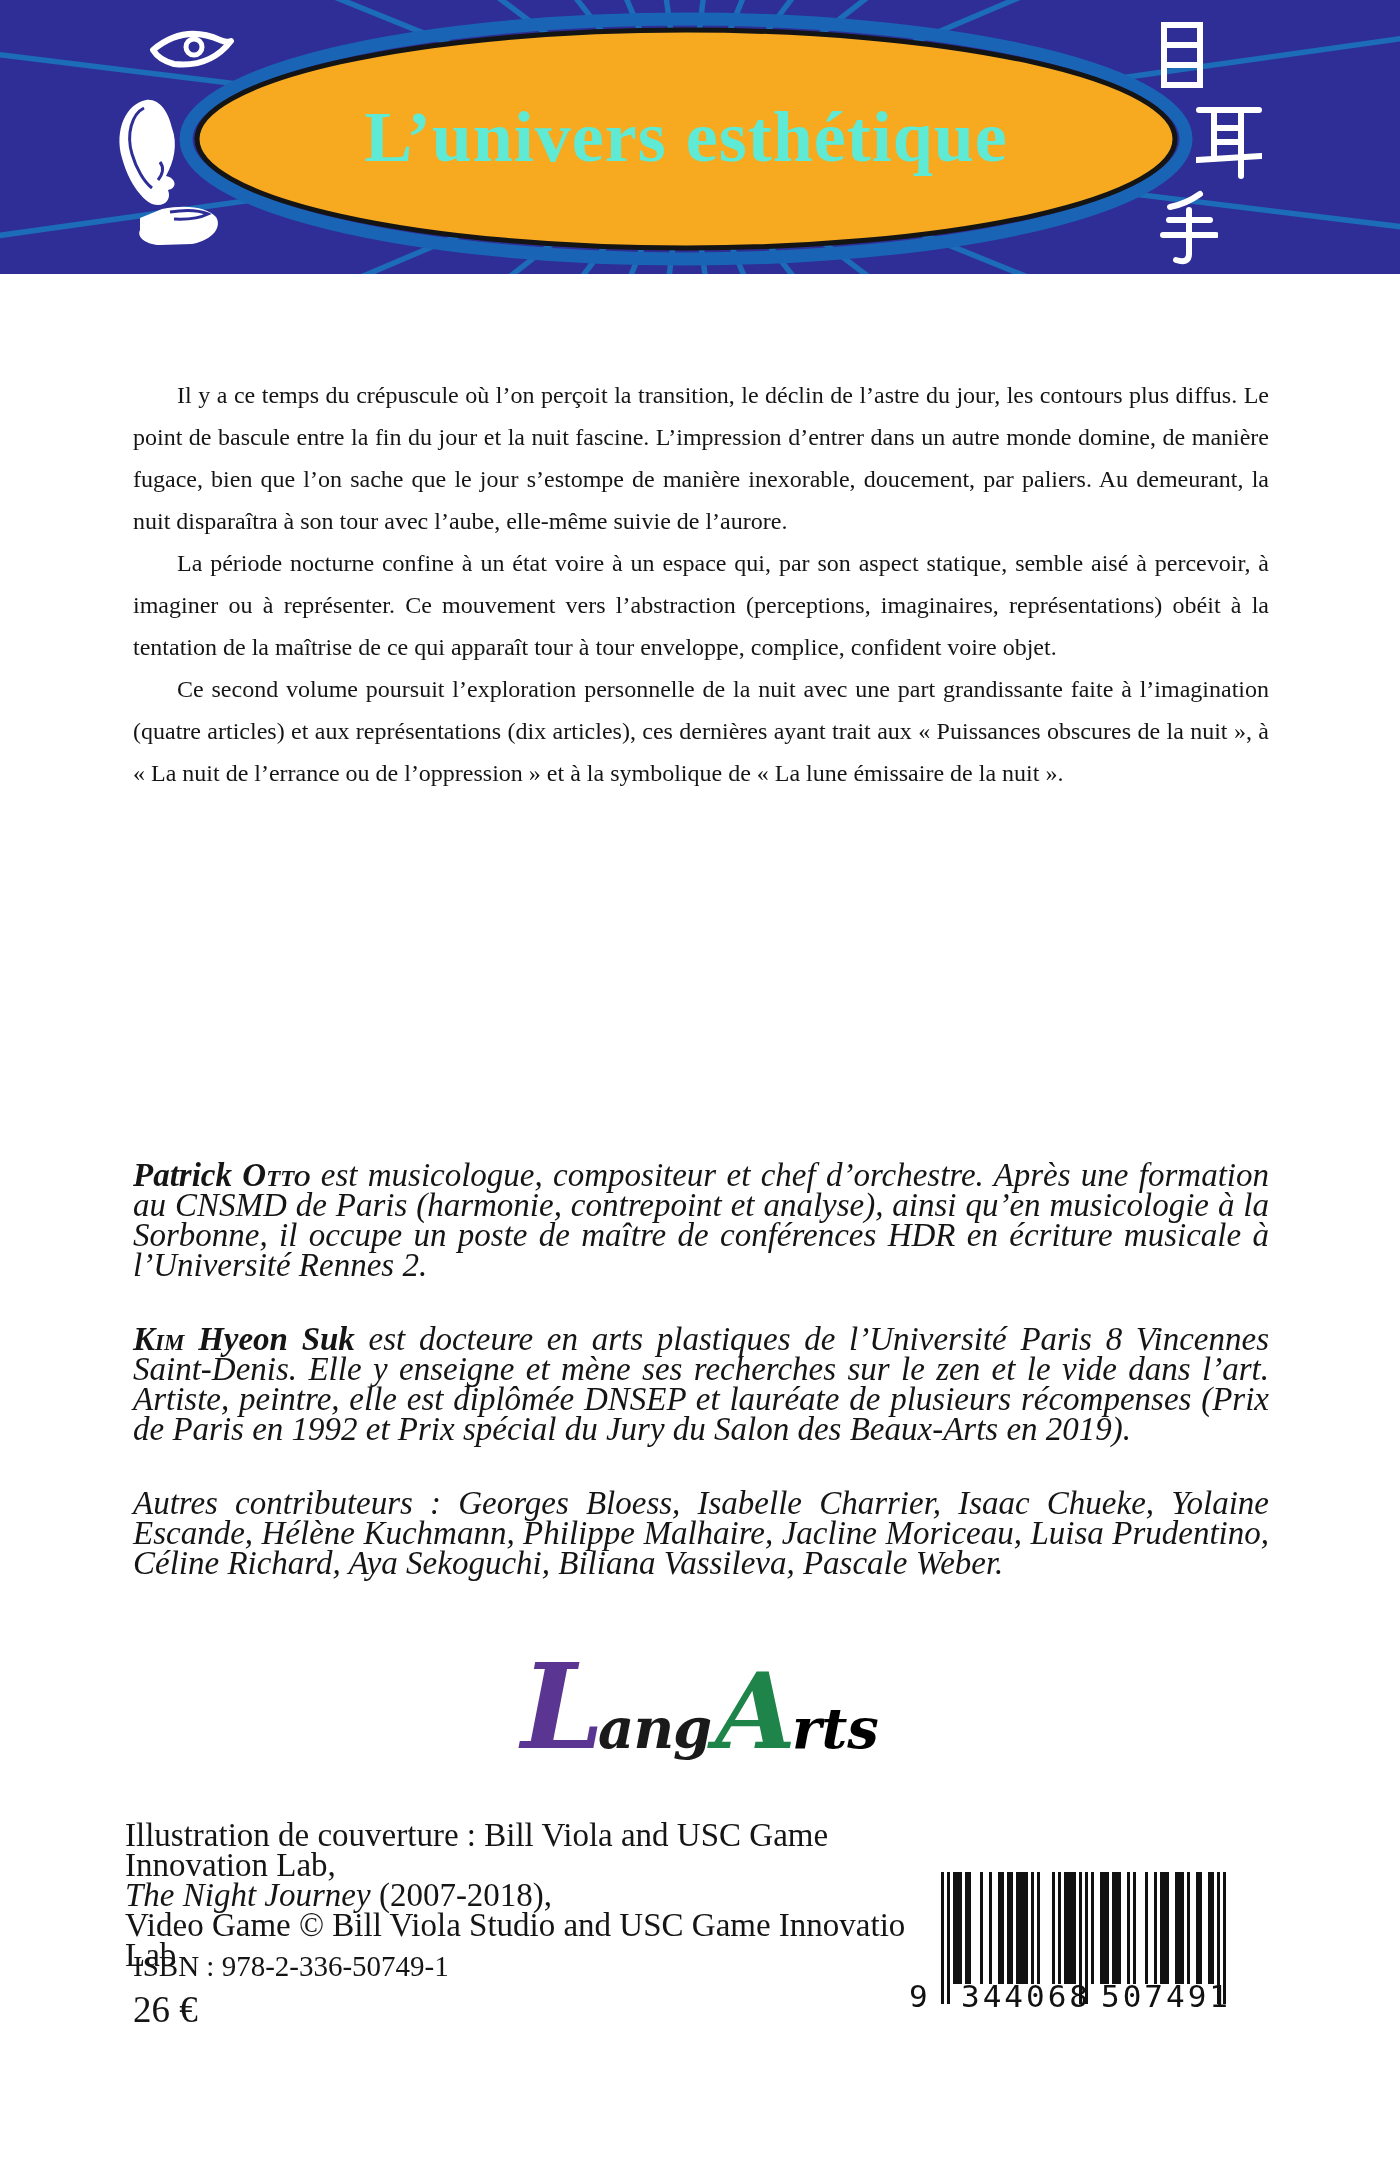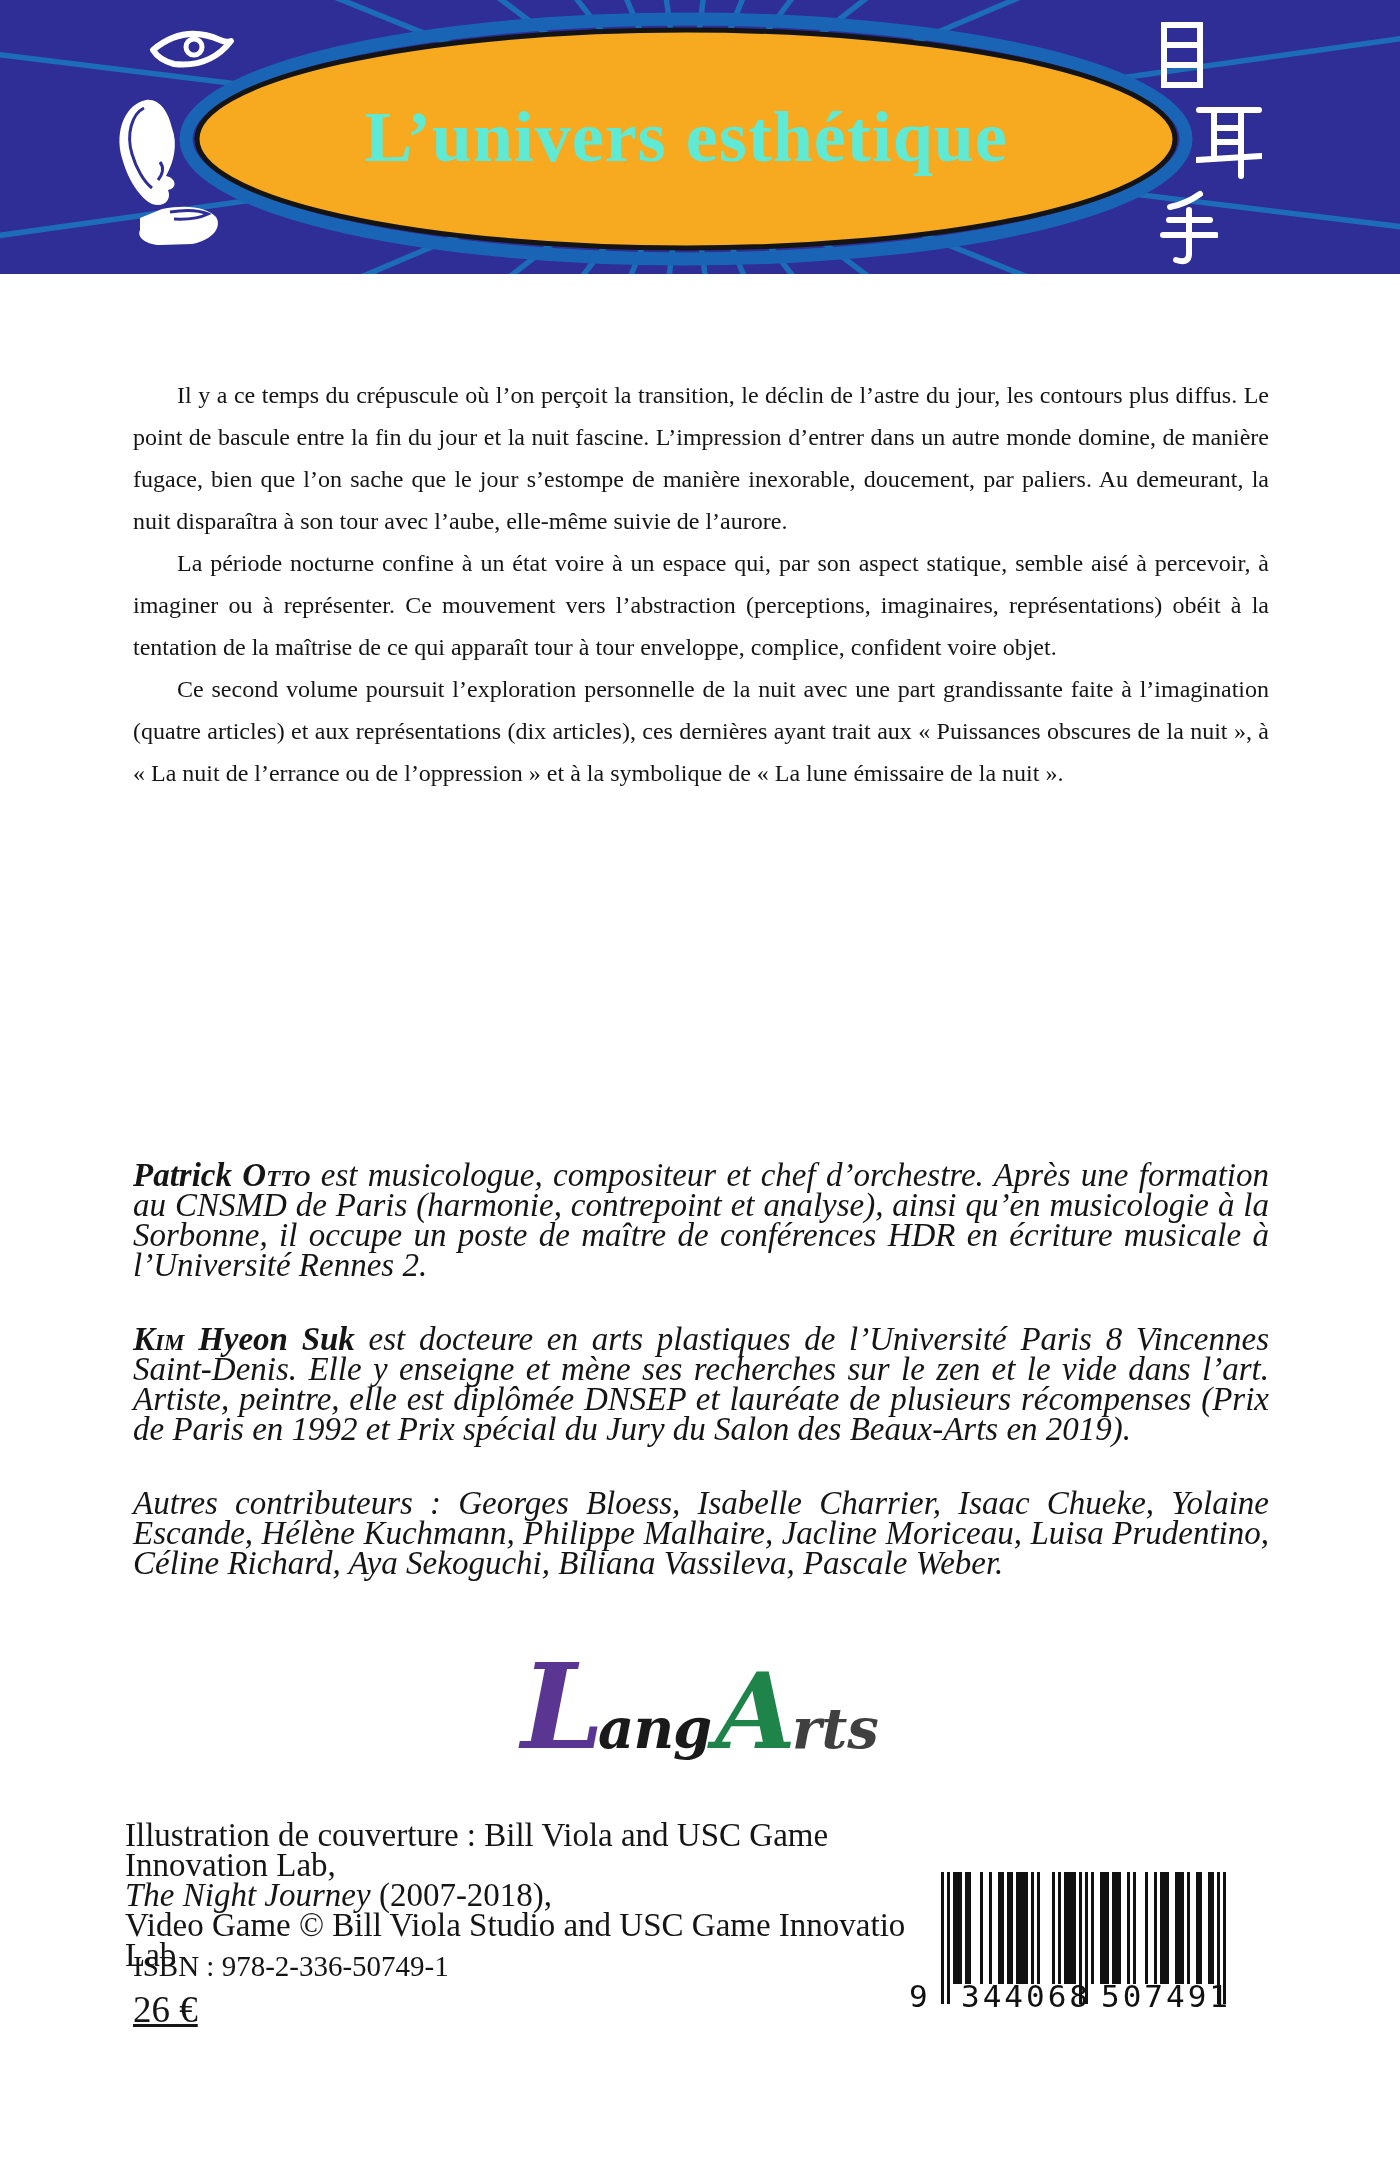--- a/index.html
+++ b/index.html
@@ -38,27 +38,27 @@
 
   
   .logo{
     position:absolute;left:700px;top:1648px;transform:translateX(-50%);
     font-family:"DejaVu Serif", serif;font-style:italic;font-weight:bold;
     white-space:nowrap;line-height:1;
   }
   .logo-L{font-size:118px;color:#5a3591;letter-spacing:-6px;}
   .logo-ang{font-size:56px;color:#1a1a1a;letter-spacing:-1px;}
   .logo-A{font-size:104px;color:#1e8449;letter-spacing:-4px;margin-left:4px;}
-  .logo-rts{font-size:56px;color:#404040;}
+  .logo-rts{font-size:56px;color:#000000;}
 
   
   .credits{position:absolute;left:125px;top:1820px;width:820px;font-size:33px;line-height:30px;}
   .credits .it{font-style:italic;}
   .isbn{position:absolute;left:133px;top:1950px;font-size:29px;}
-  .price{position:absolute;left:133px;top:1988px;font-size:37px;text-decoration:underline;}
+  .price{position:absolute;left:133px;top:1988px;font-size:37px;}
 
   
   .barcode{position:absolute;left:905px;top:1872px;width:345px;height:175px;background:#fff;}
   .barcode svg{position:absolute;left:36px;top:0;}
   .bc-digit{
     position:absolute;top:106px;font-family:"DejaVu Sans Mono", monospace;
     font-size:31px;color:#111;letter-spacing:3px;
   }
   .bc-lead{left:4px;}
   .bc-g1{left:56px;}

